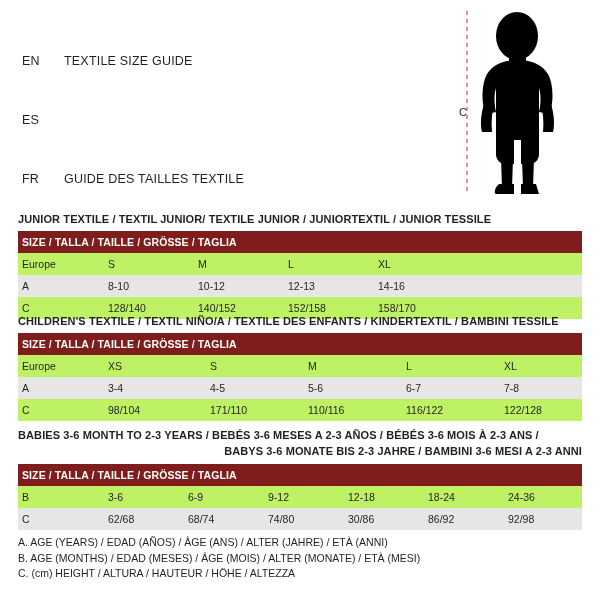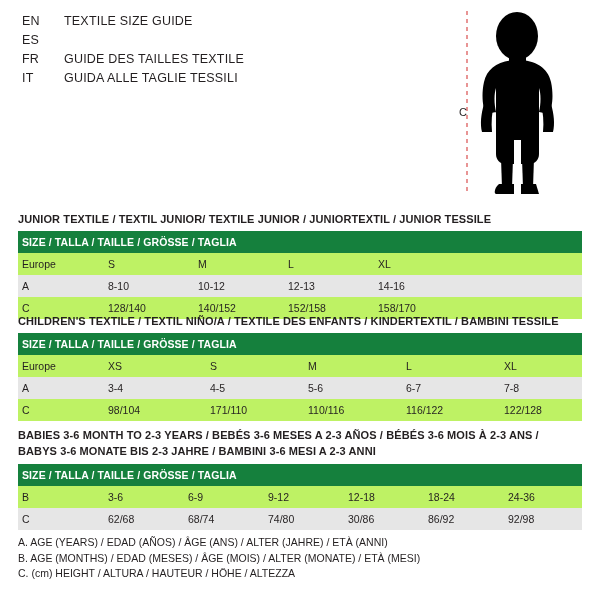--- a/index.html
+++ b/index.html
@@ -27,20 +27,21 @@
     left: 22px;
     top: 12px;
     width: 420px;
   }
   .hdr-row {
     display: flex;
     align-items: baseline;
     line-height: 19px;
     font-size: 12.5px;
     letter-spacing: 0.2px;
+    margin-top: 40px;
   }
   .hdr-lang {
     width: 42px;
     flex: 0 0 42px;
     font-weight: normal;
   }
   .hdr-text {
     white-space: nowrap;
   }
 
@@ -74,21 +75,21 @@
     width: 100%;
     table-layout: fixed;
     font-size: 10.5px;
   }
   .tbl td {
     padding: 3px 0 3px 0;
     vertical-align: middle;
     height: 16px;
   }
   .subhead td {
-    background: #15803d;
+    background: #7f1d1d;
     color: #ffffff;
     font-weight: bold;
     font-size: 10.5px;
     padding-left: 4px;
     letter-spacing: 0.1px;
   }
   .row-grey td {
     background: #e6e6e6;
   }
   .row-white td {
@@ -255,21 +256,21 @@
         <td>110/116</td>
         <td>116/122</td>
         <td>122/128</td>
       </tr>
     </tbody>
       </table>
   </div>
 
   <div class="block" id="babies">
     <div class="section-title two-line">BABIES 3-6 MONTH TO 2-3 YEARS / BEBÉS 3-6 MESES A 2-3 AÑOS / BÉBÉS 3-6 MOIS À 2-3 ANS /</div>
-    <div class="section-title two-line" style="margin-top:-4px;margin-bottom:6px;">BABYS 3-6 MONATE BIS 2-3 JAHRE / BAMBINI 3-6 MESI A 2-3 ANNI</div>
+    <div class="section-title two-line" style="margin-top:-4px;margin-bottom:6px;text-align:right;">BABYS 3-6 MONATE BIS 2-3 JAHRE / BAMBINI 3-6 MESI A 2-3 ANNI</div>
     <table class="tbl">
       <colgroup>
         <col style="width:90px">
           <col style="width:80px">
           <col style="width:80px">
         <col style="width:80px">
           <col style="width:80px">
           <col style="width:80px">
           <col style="width:74px">
       </colgroup>

